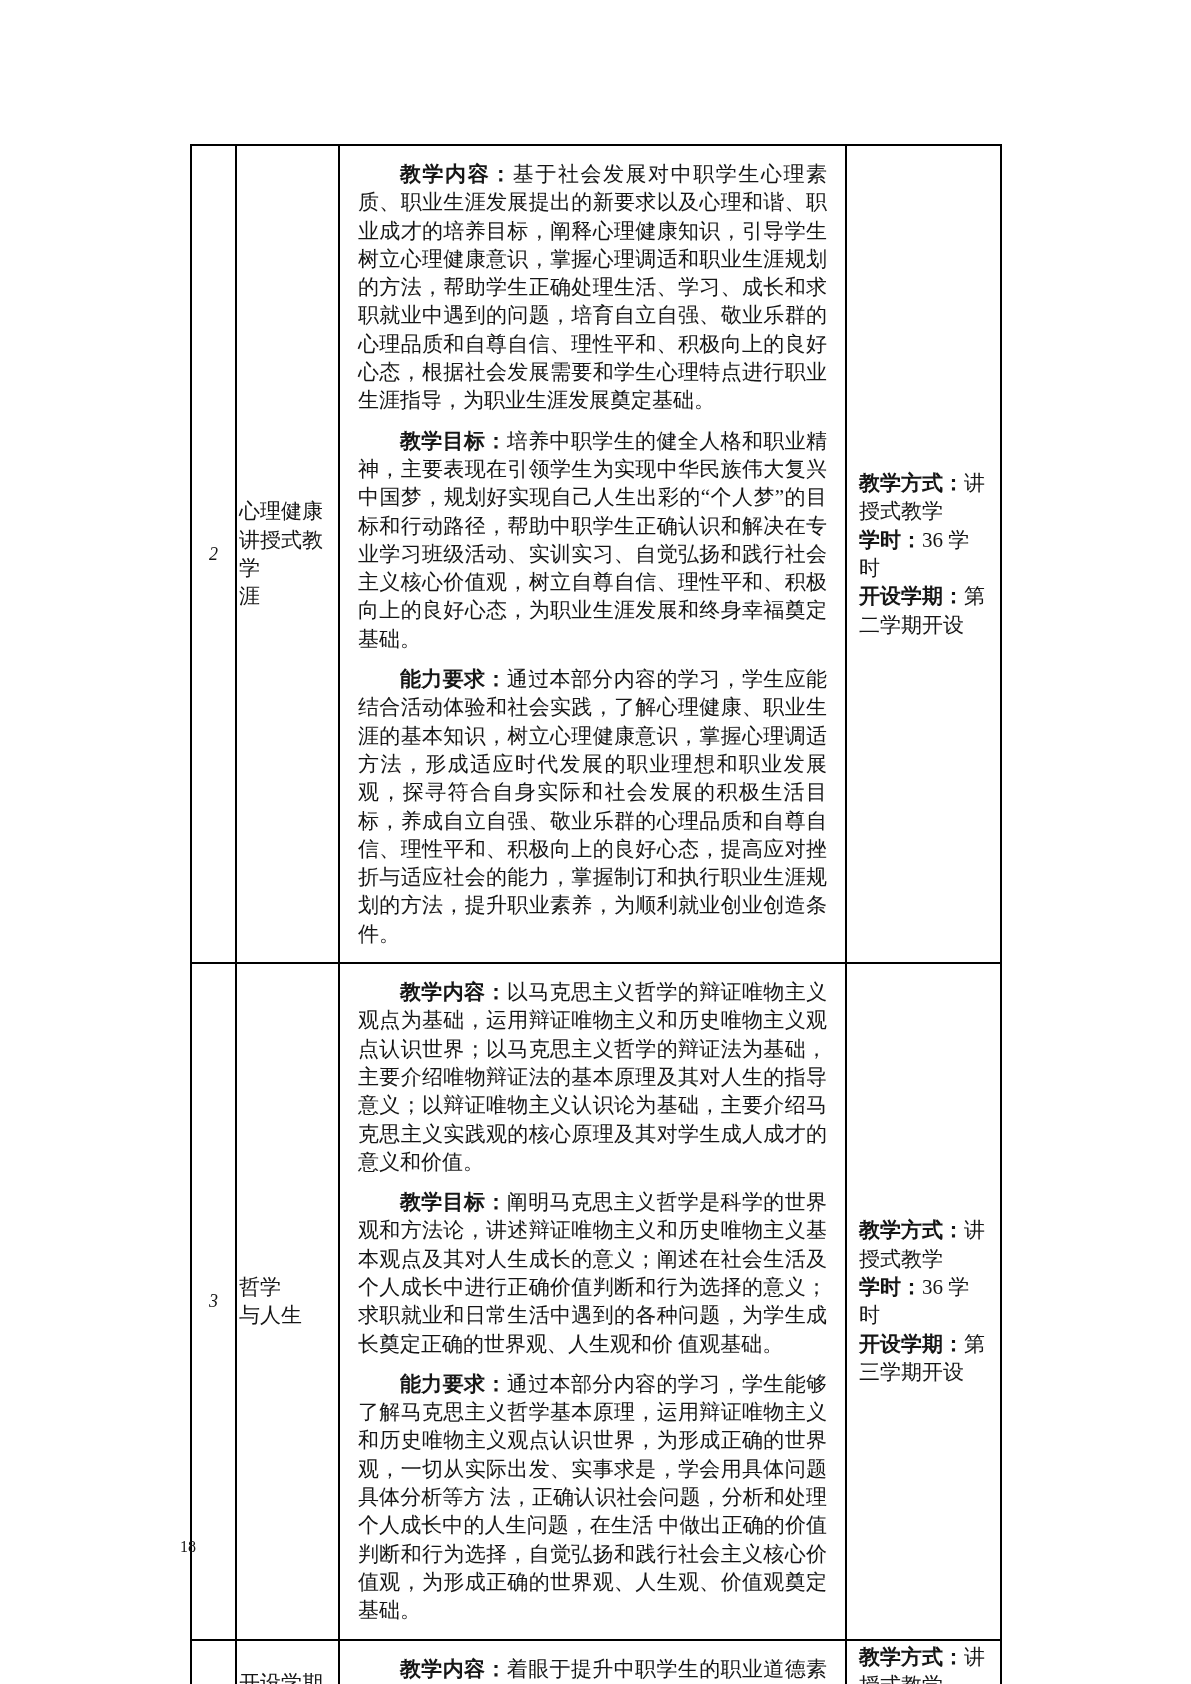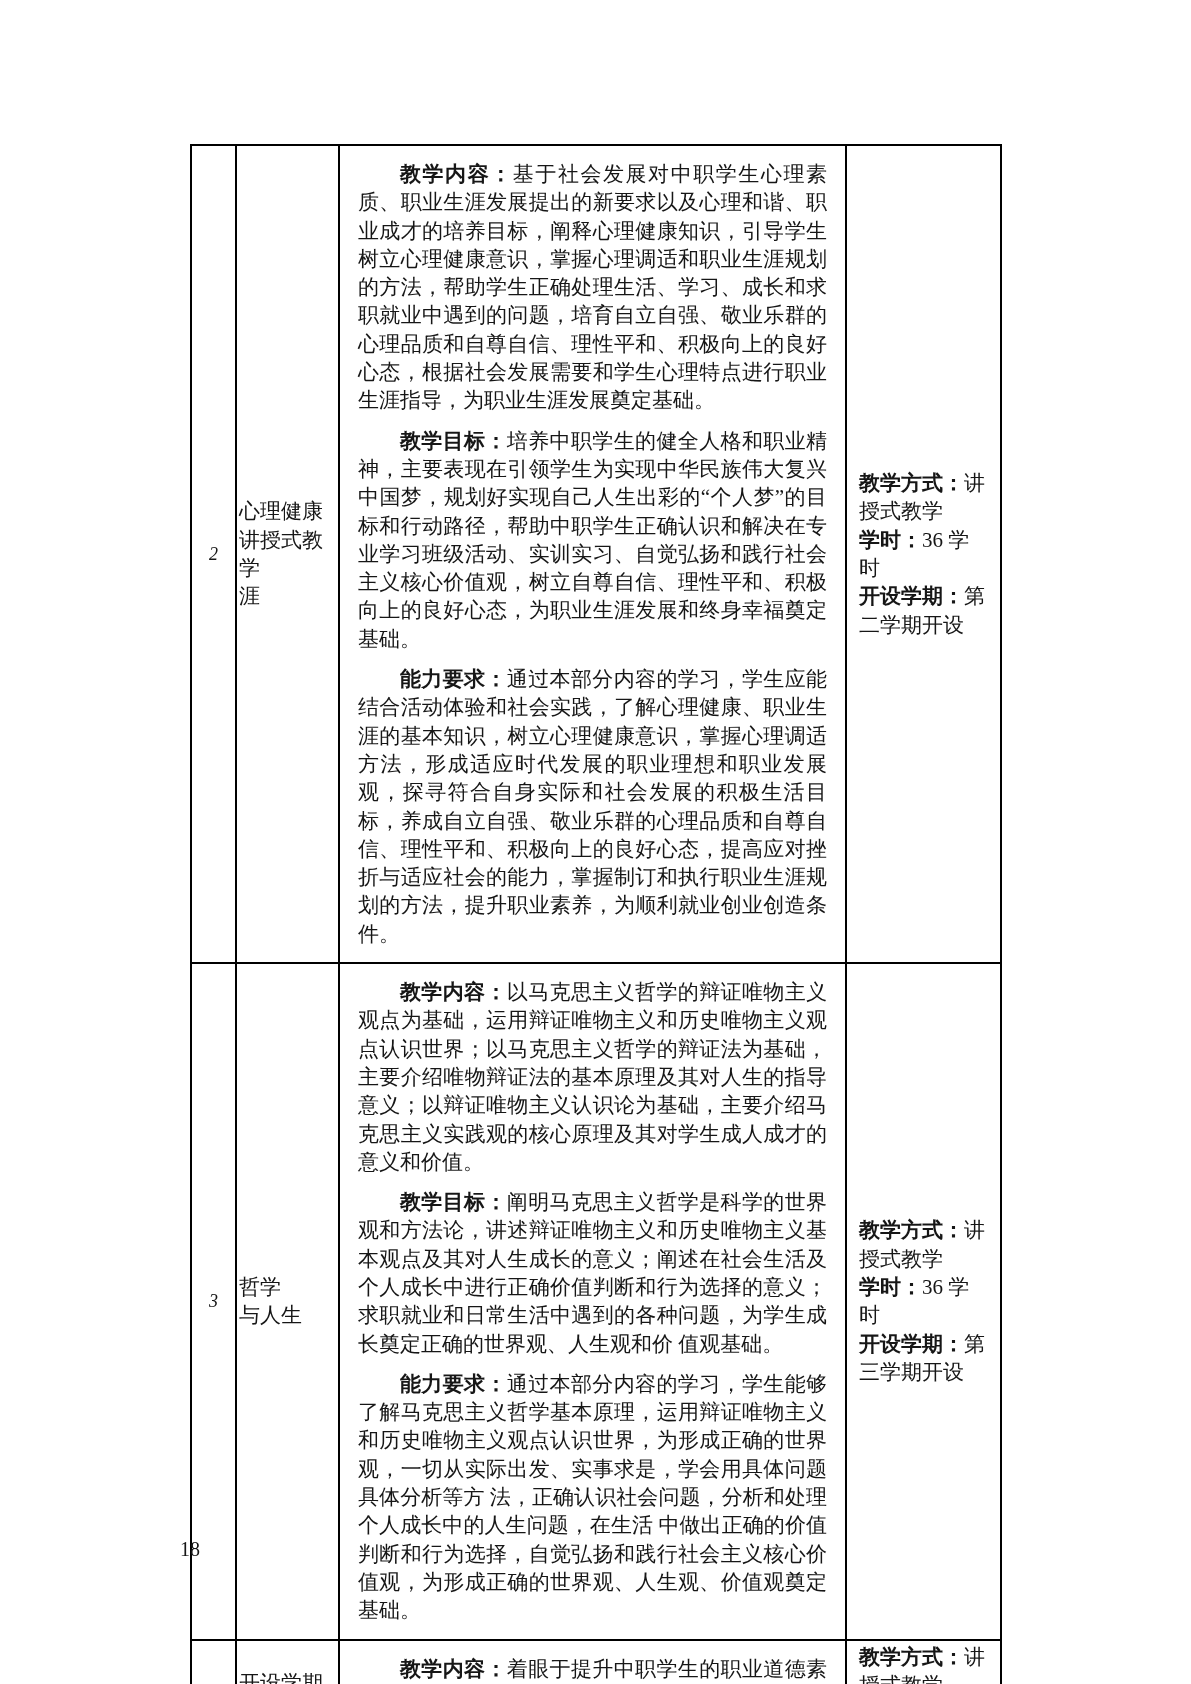--- a/index.html
+++ b/index.html
@@ -48,21 +48,21 @@
     line-height:28.3px;
   }
   td.method-cell.top { vertical-align:top; }
   .lbl {
     font-weight:700;
     font-family:"Liberation Sans","DejaVu Sans",sans-serif;
   }
   .pageno {
     position:absolute;
     left:180px; top:1538px;
-    font-size:20px;
+    font-size:16px;
   }
 </style>
 </head>
 <body>
 
 <table class="curriculum">
   <colgroup>
     <col style="width:45px">
       <col style="width:103px">
       <col style="width:507px">

